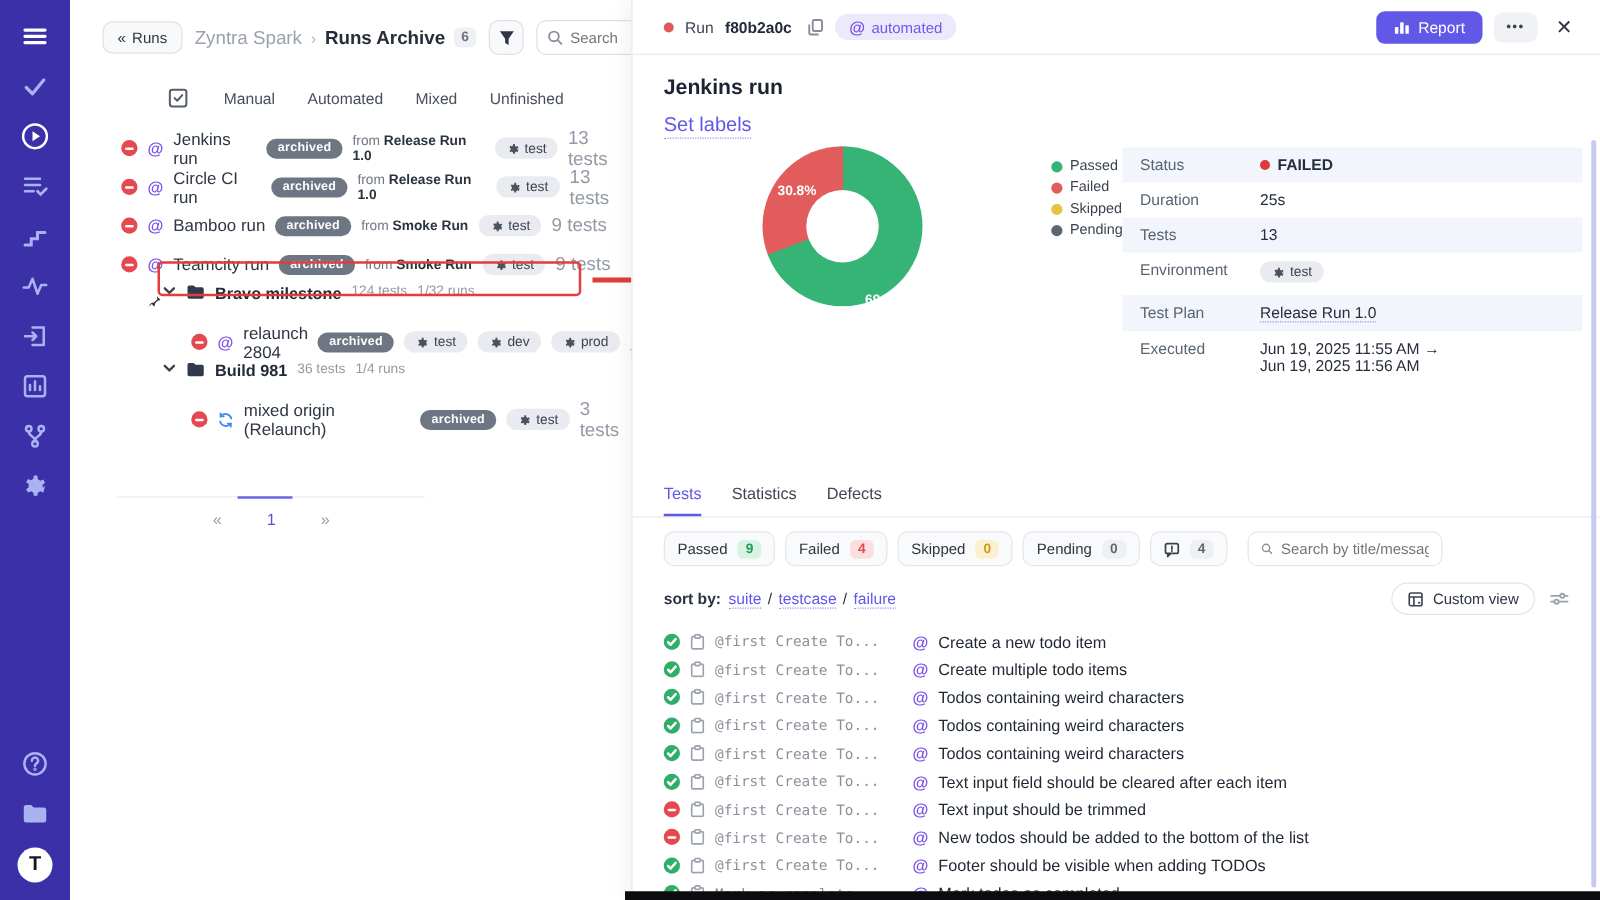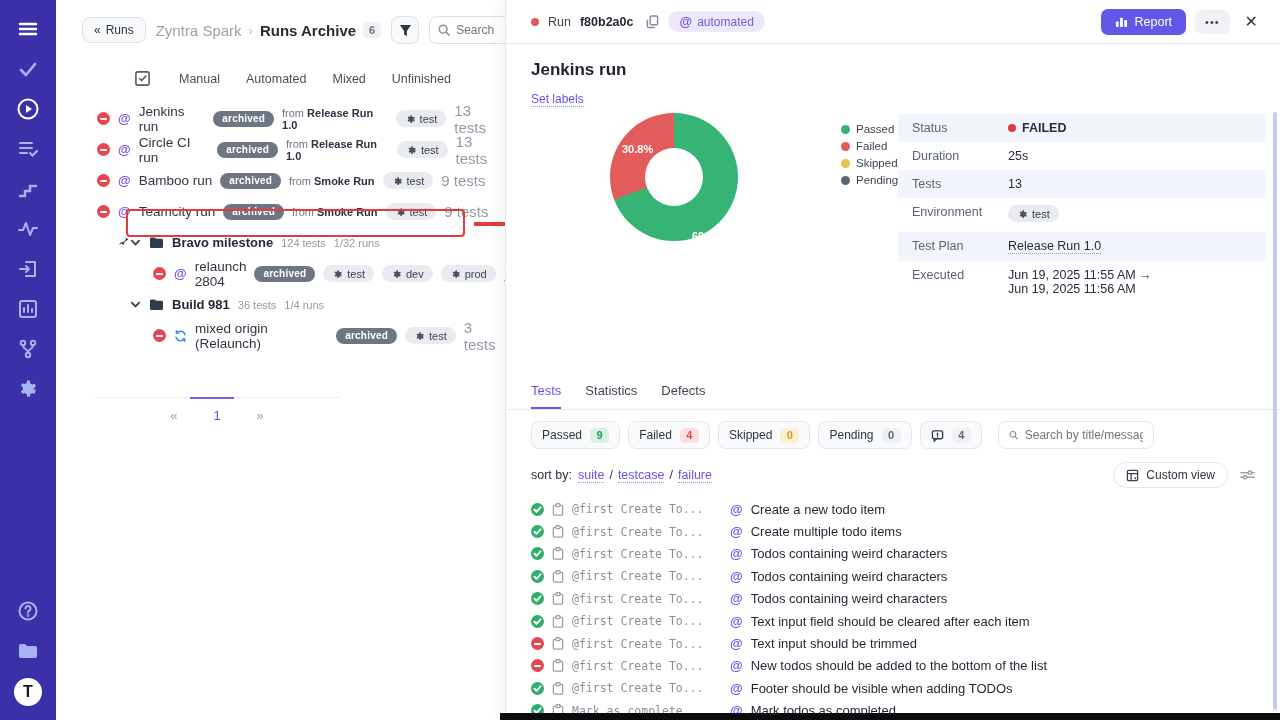--- a/index.html
+++ b/index.html
@@ -40,21 +40,21 @@
   .at{color:#7a4fe8;font-weight:bold;font-size:13px;flex:0 0 auto}
   .badge-arch{background:#6e7683;color:#fff;font-size:10px;font-weight:bold;border-radius:9px;padding:2.5px 9px;letter-spacing:.2px}
   .fromtxt{font-size:11px;color:#6e7683}
   .fromtxt b{color:#2b3340}
   .envpill{display:inline-flex;align-items:center;gap:4px;background:#e9ebf0;border-radius:10px;padding:2.5px 9px;font-size:11px;color:#3c4450}
   .gear{color:#4a525f}
   .ntests{font-size:15px;color:#939aa5}
   .hl-rect{position:absolute;left:70px;top:110px;width:339px;height:28px;border:2px solid #e23c3c;border-radius:4px;pointer-events:none;z-index:5}
   .arrow-red{position:absolute;left:416px;top:115px;z-index:5}
 
-  .folderrow{display:flex;align-items:center;height:31px;gap:8px;padding-left:74px;position:relative}
+  .folderrow{display:flex;align-items:flex-start;height:31px;gap:8px;padding-left:74px;position:relative}
   .folderrow .fnm{font-weight:bold;color:#232b38;font-size:13px;cursor:pointer}
   .folderrow .meta{font-size:11px;color:#939aa5}
   .chev{color:#3a424f}
   .pin{position:absolute;left:62px;top:8px;color:#2e3542}
   .childrow{padding-left:97px}
 
   .pager{margin-top:46px;border-top:1px solid #eceef3;width:246px;margin-left:38px;position:relative}
   .pager .activebar{position:absolute;top:-1px;left:96px;width:44px;height:2px;background:#6b63e8}
   .pager-items{display:flex;justify-content:center;gap:36px;padding-top:10px;font-size:13px;color:#9aa1ab}
   .pager-items .cur{color:#5a52d8}
@@ -67,21 +67,21 @@
   .d-head .rl{font-size:12.5px;color:#3c4450}
   .d-head .rid{font-size:12.5px;font-weight:bold;color:#23293a}
   .copyicn{color:#858d99;cursor:pointer;margin-left:4px}
   .badge-auto{display:inline-flex;align-items:center;gap:5px;background:#ece9fb;color:#6d5ce8;border-radius:11px;padding:3px 11px;font-size:12px;cursor:pointer}
   .d-head .grow{flex:1}
   .btn-report{display:flex;align-items:center;gap:7px;background:#6158e8;color:#fff;border:none;border-radius:7px;padding:6px 14px;font-size:12.5px;cursor:pointer}
   .btn-more{background:#f1f2f5;border:none;border-radius:7px;padding:6px 10px;font-size:11px;color:#3a4150;letter-spacing:1px;cursor:pointer}
   .btn-x{background:none;border:none;font-size:16px;color:#2e3543;cursor:pointer;padding:4px 6px}
 
   .d-title{font-size:17px;font-weight:bold;color:#1d2330;padding:16px 0 0 25px}
-  .setlabels{display:inline-block;margin:12px 0 0 25px;font-size:12px;color:#6158e8;border-bottom:1px dotted #9a94ef;cursor:pointer}
+  .setlabels{display:inline-block;margin:12px 0 0 25px;font-size:16px;color:#6158e8;border-bottom:1px dotted #9a94ef;cursor:pointer}
 
   .d-upper{position:relative;height:262px}
   .donut{position:absolute;left:104px;top:6px;width:128px;height:128px;border-radius:50%}
   .donut::after{content:"";position:absolute;left:35px;top:35px;width:58px;height:58px;border-radius:50%;background:#fff}
   .donut .pl{position:absolute;color:#fff;font-size:11px;font-weight:bold;z-index:2}
   .pl-failed{left:12px;top:30px}
   .pl-passed{left:82px;top:117px}
   .legend{position:absolute;left:335px;top:16px;display:flex;flex-direction:column;gap:5px}
   .leg-item{display:flex;align-items:center;gap:6px;font-size:11.5px;color:#3c4450}
   .leg-dot{width:9px;height:9px;border-radius:50%}
@@ -104,21 +104,21 @@
   .chip{display:flex;align-items:center;gap:8px;border:1px solid #e3e6ec;background:#f9fafb;border-radius:8px;height:28px;padding:0 10px;font-size:12px;color:#2e3543;cursor:pointer}
   .cnt{border-radius:5px;padding:1.5px 6.5px;font-size:11px;font-weight:bold}
   .cnt.green{background:#d9f2e3;color:#1f9e60}
   .cnt.red{background:#fbdfdf;color:#df4a4a}
   .cnt.yellow{background:#fbf0d2;color:#cf9c14}
   .cnt.gray{background:#eef0f3;color:#5f6773}
   .f-search{display:flex;align-items:center;gap:7px;border:1px solid #e3e6ec;border-radius:8px;height:28px;padding:0 10px;width:156px;color:#8b929d;margin-left:8px}
   .f-search input{border:none;outline:none;font-size:12px;width:118px;color:#4a515d;background:transparent}
 
   .sortrow{display:flex;align-items:center;padding:13px 25px 0 25px;font-size:12.5px}
-  .sortrow .sl{color:#2a3140;font-weight:normal;margin-right:6px}
+  .sortrow .sl{color:#2a3140;font-weight:bold;margin-right:6px}
   .sortrow .s-sep{color:#2a3140;margin:0 5px}
   .btn-view{display:flex;align-items:center;gap:7px;border:1px solid #e3e6ec;background:#fff;border-radius:14px;height:26px;padding:0 12px;font-size:12px;color:#2e3543;cursor:pointer;margin-left:auto}
   .sliders{color:#9aa1ac;margin-left:12px;cursor:pointer}
 
   .testlist{padding:10px 0 0 25px}
   .trow{display:flex;align-items:center;height:22.4px;gap:8px}
   .tst{width:13px;height:13px;border-radius:50%;position:relative;flex:0 0 auto}
   .tst.passed{background:#2fae68}
   .tst.failed{background:#e5494f}
   .tst.failed::after{content:"";position:absolute;left:3px;top:5.5px;width:7px;height:2px;background:#fff;border-radius:1px}

